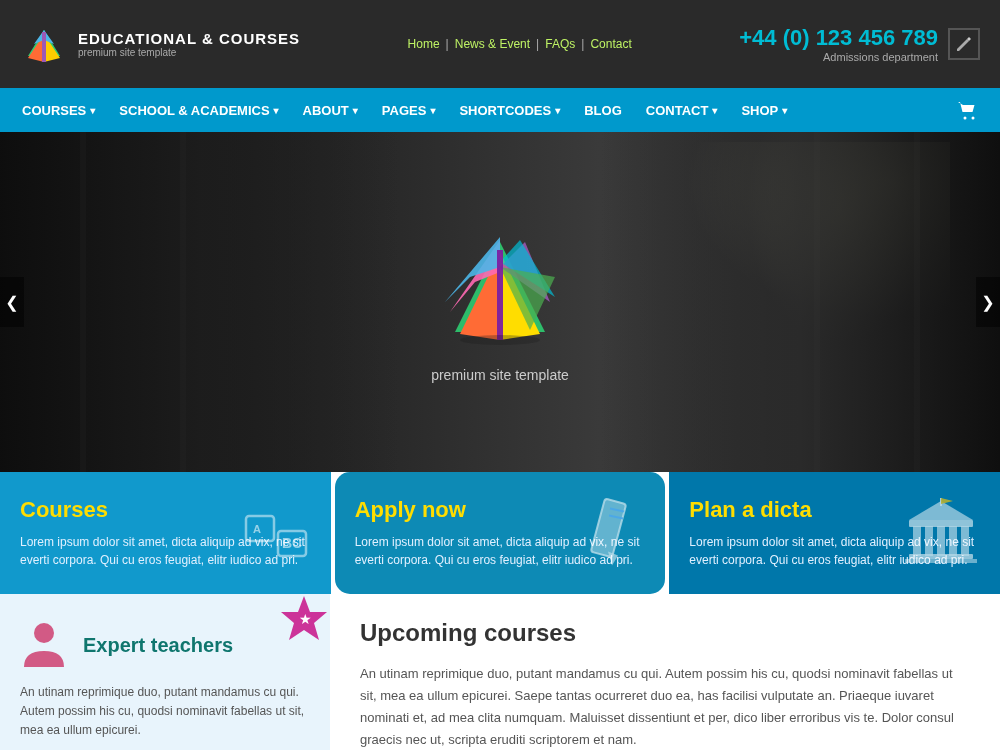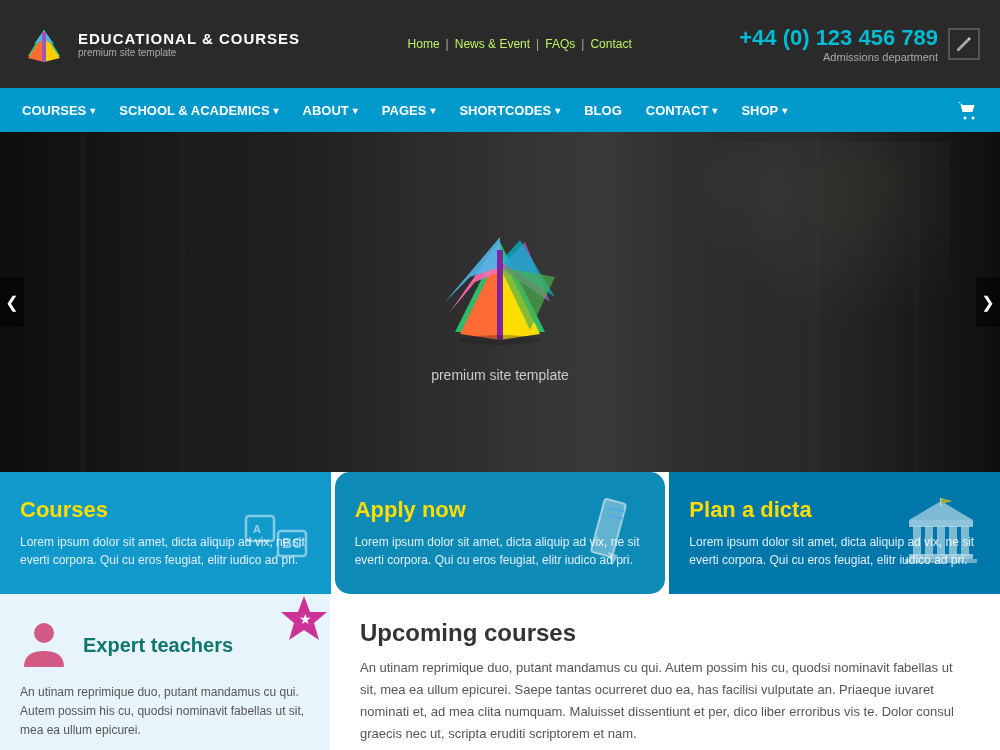--- a/index.html
+++ b/index.html
@@ -185,21 +185,21 @@
     }
     .main-content {
       flex: 1;
       padding: 25px 30px;
       background: #fff;
     }
     .main-content-title {
       font-size: 24px;
       font-weight: bold;
       color: #333;
-      margin-bottom: 10px;
+      margin-bottom: 16px;
     }
     .main-content-text {
       font-size: 13px;
       color: #555;
       line-height: 1.7;
     }
   </style>
 </head>
 <body>
 

